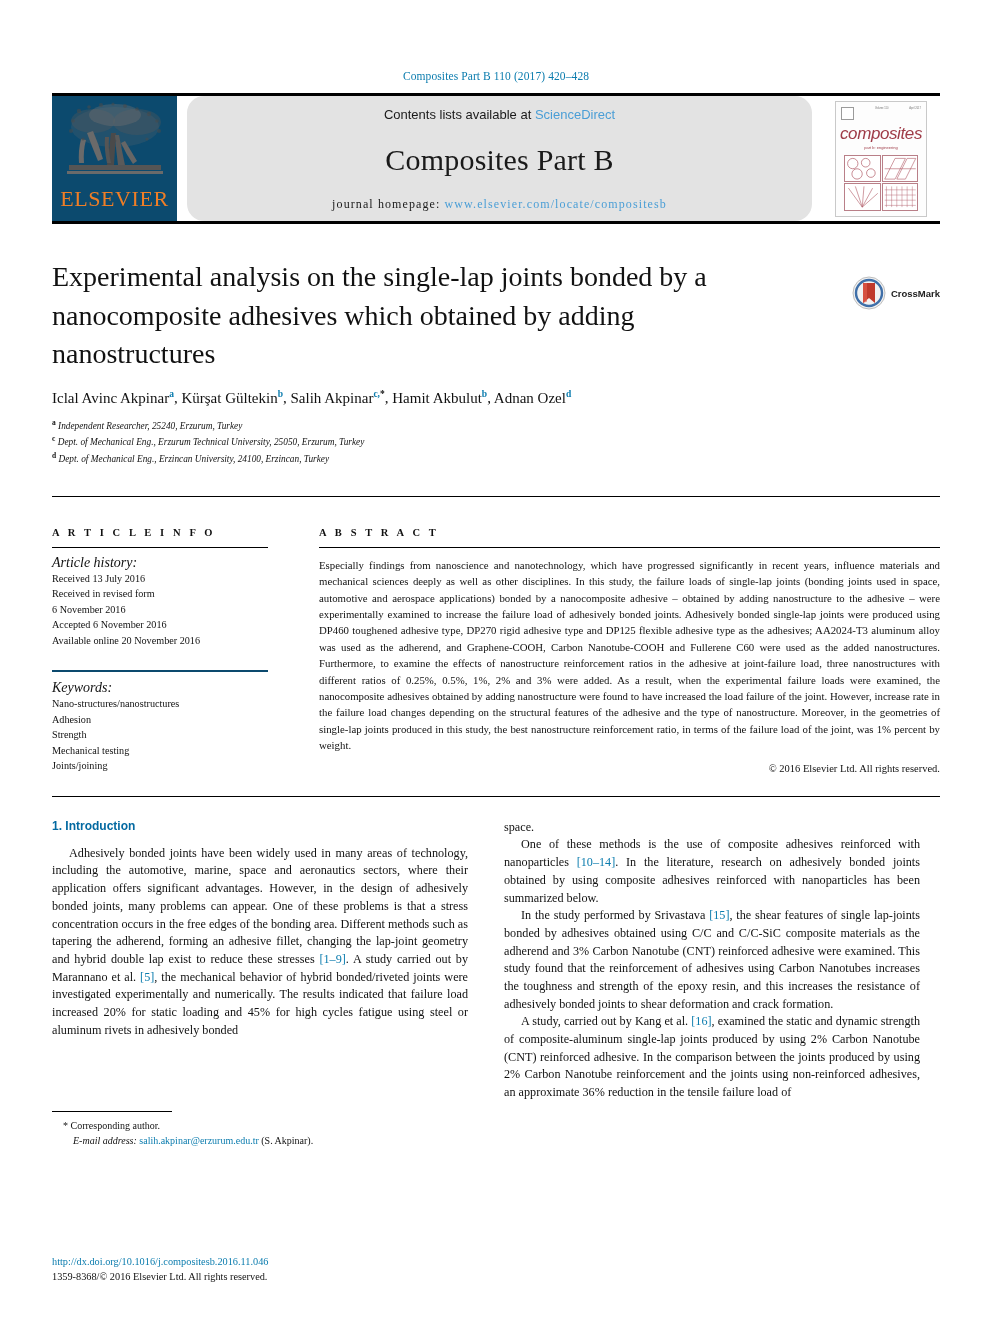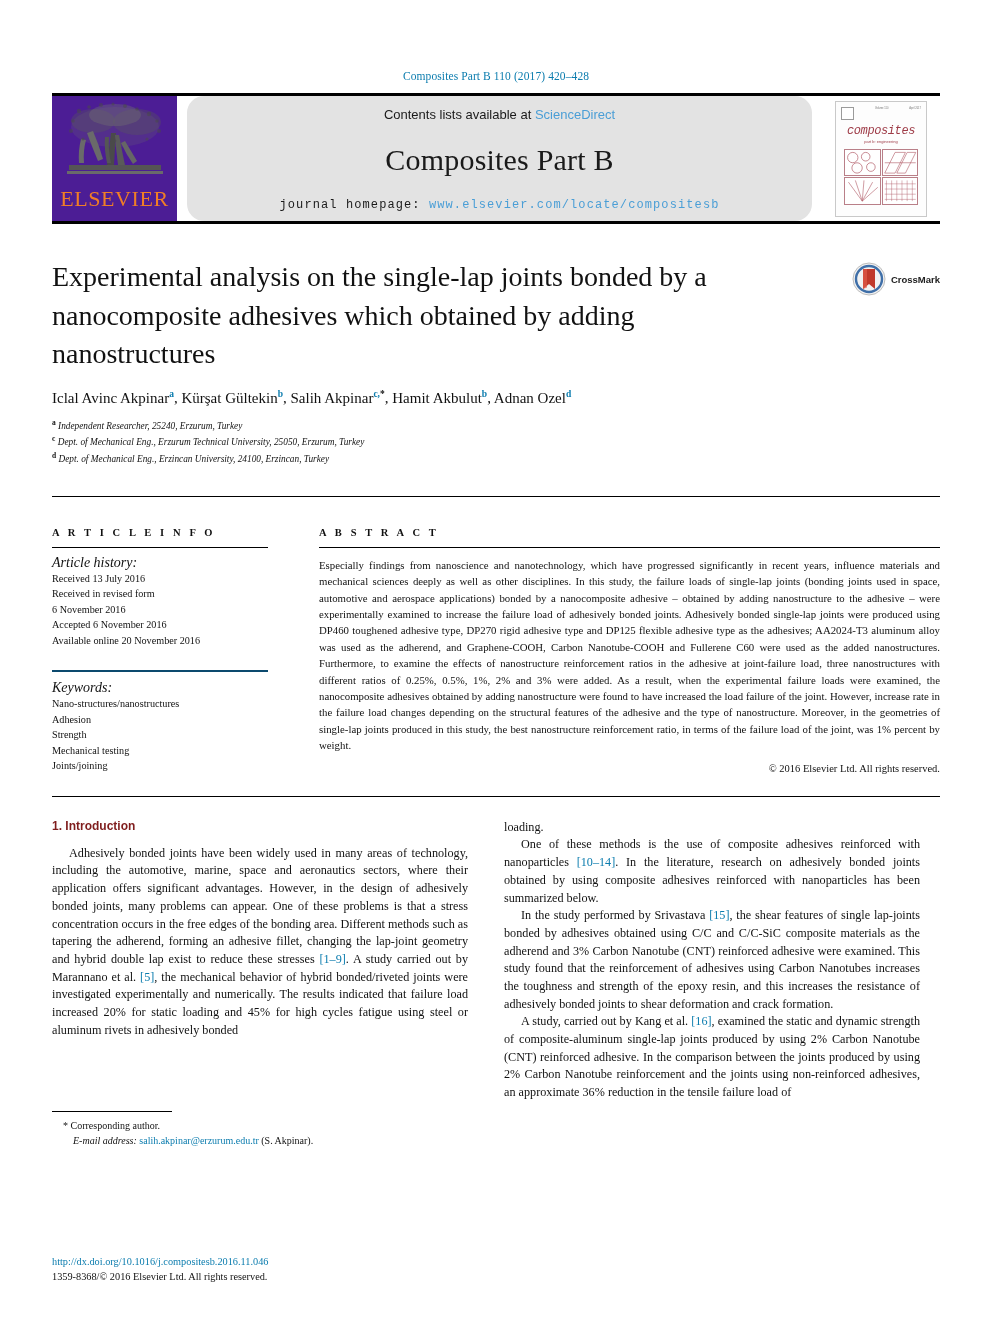--- a/index.html
+++ b/index.html
@@ -42,21 +42,21 @@
     background: #fff;
   }
   .elsevier-block {
     width: 125px;
     flex: 0 0 125px;
     display: flex;
     flex-direction: column;
     align-items: center;
     justify-content: flex-start;
     padding-top: 5px;
-    background: #4c1d95;
+    background: #0c4a6e;
   }
   .elsevier-tree { width: 104px; height: 86px; }
   .elsevier-word {
     font-family: "Liberation Serif", serif;
     font-size: 22px;
     letter-spacing: .6px;
     color: #F07E26;
     line-height: 1;
     margin-top: 1px;
   }
@@ -77,21 +77,21 @@
     color: #1a1a1a;
   }
   .contents-line .sd { color: #4a9ed6; }
   .journal-title {
     font-family: "Liberation Serif", serif;
     font-size: 30px;
     color: #1a1a1a;
     letter-spacing: .2px;
   }
   .homepage-line {
-    font-family: Liberation Mono, monospace;
+    font-family: Liberation Serif, serif;
     font-size: 12px;
     color: #1a1a1a;
     letter-spacing: 1.1px;
   }
   .homepage-line .url { color: #4a9ed6; }
   .cover-block {
     width: 118px;
     flex: 0 0 118px;
     display: flex;
     align-items: center;
@@ -106,23 +106,23 @@
     position: relative;
     overflow: hidden;
   }
   .cover-top {
     display:flex; justify-content: space-between; align-items:flex-start;
     padding: 5px 5px 0 5px;
   }
   .cover-els-logo { width: 13px; height: 13px; background: #fff; border: 1px solid #9b9b9b; }
   .cover-tiny { font-size: 2.6px; color: #7a7a7a; font-family: "Liberation Sans", sans-serif; }
   .cover-word {
-    font-family: Liberation Mono, monospace;
+    font-family: Liberation Sans, sans-serif;
     font-style: italic;
-    font-size: 12px;
+    font-size: 17px;
     color: #9e3b47;
     text-align: center;
     margin-top: 4px;
     letter-spacing: -0.4px;
   }
   .cover-sub {
     font-size: 4px; color: #9e3b47; text-align: center;
     font-family: "Liberation Sans", sans-serif; margin-top: 1px;
   }
   .cover-grid {
@@ -138,21 +138,21 @@
     font-family: "Liberation Serif", serif;
     font-size: 28px;
     line-height: 1.38;
     color: #111;
     max-width: 660px;
     font-weight: normal;
     margin: 0;
   }
   .crossmark {
     position: absolute;
-    right: 0px; top: 4px;
+    right: 0px; top: 18px;
     display: flex; align-items: center; gap: 5px;
   }
   .crossmark-label {
     font-family: "Liberation Sans", sans-serif;
     font-size: 9.5px;
     font-weight: bold;
     color: #222;
   }
 
   .authors {
@@ -232,21 +232,21 @@
   .body-cols {
     margin-top: 22px;
     display: flex;
     gap: 36px;
   }
   .bcol { width: 416px; flex: 0 0 416px; }
   .sect-title {
     font-family: "Liberation Sans", sans-serif;
     font-size: 12px;
     font-weight: bold;
-    color: #7f1d1d;
+    color: #0369a1;
     margin: 0 0 12px 0;
   }
   .btext {
     font-family: "Liberation Serif", serif;
     font-size: 12.2px;
     line-height: 1.45;
     text-align: justify;
     color: #111;
     margin: 0;
     text-indent: 17px;
@@ -445,21 +445,21 @@
       <div class="fnote-wrap">
         <div class="fnote-rule"></div>
         <div class="fnote">
           <span>*</span> <span>Corresponding author.</span><br>
           <span style="padding-left:10px"><span class="it">E-mail address:</span> <span class="lnk">salih.akpinar@erzurum.edu.tr</span><span> (S. Akpinar).</span></span>
         </div>
       </div>
     </div>
 
     <div class="bcol">
-      <p class="btext noindent">loading.</p>
+      <p class="btext noindent">space.</p>
       <p class="btext"><span>One of these methods is the use of composite adhesives reinforced with nanoparticles </span><span class="lnk">[10–14]</span><span>. In the literature, research on adhesively bonded joints obtained by using composite adhesives reinforced with nanoparticles has been summarized below.</span></p>
       <p class="btext"><span>In the study performed by Srivastava </span><span class="lnk">[15]</span><span>, the shear features of single lap-joints bonded by adhesives obtained using C/C and C/C-SiC composite materials as the adherend and 3% Carbon Nanotube (CNT) reinforced adhesive were examined. This study found that the reinforcement of adhesives using Carbon Nanotubes increases the toughness and strength of the epoxy resin, and this increases the resistance of adhesively bonded joints to shear deformation and crack formation.</span></p>
       <p class="btext"><span>A study, carried out by Kang et al. </span><span class="lnk">[16]</span><span>, examined the static and dynamic strength of composite-aluminum single-lap joints produced by using 2% Carbon Nanotube (CNT) reinforced adhesive. In the comparison between the joints produced by using 2% Carbon Nanotube reinforcement and the joints using non-reinforced adhesives, an approximate 36% reduction in the tensile failure load of</span></p>
     </div>
   </div>
 
   <div class="footer">
     <div class="doi">http://dx.doi.org/10.1016/j.compositesb.2016.11.046</div>
     <div>1359-8368/© 2016 Elsevier Ltd. All rights reserved.</div>
   </div>

